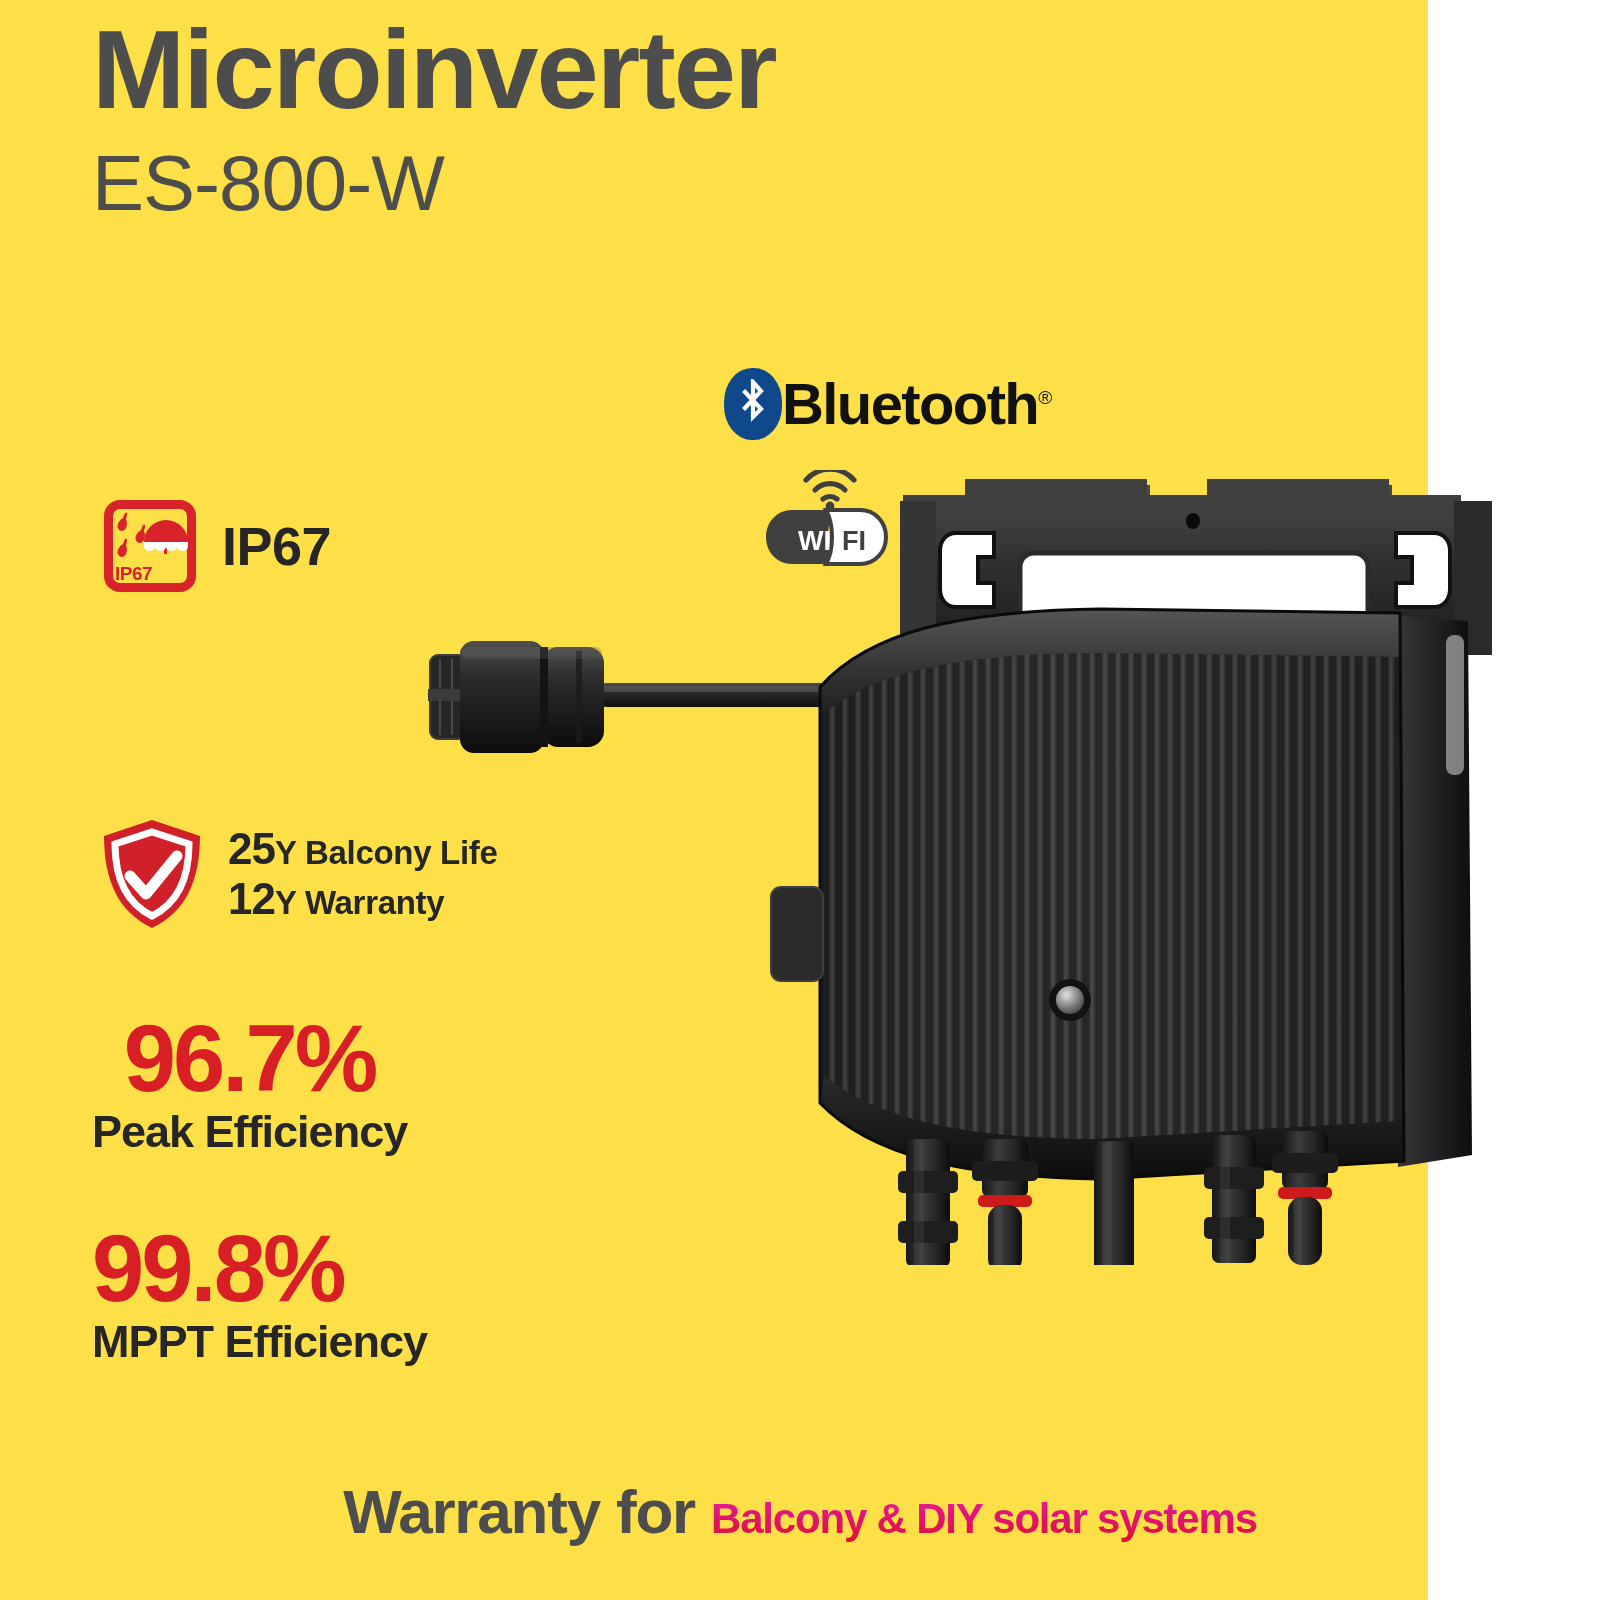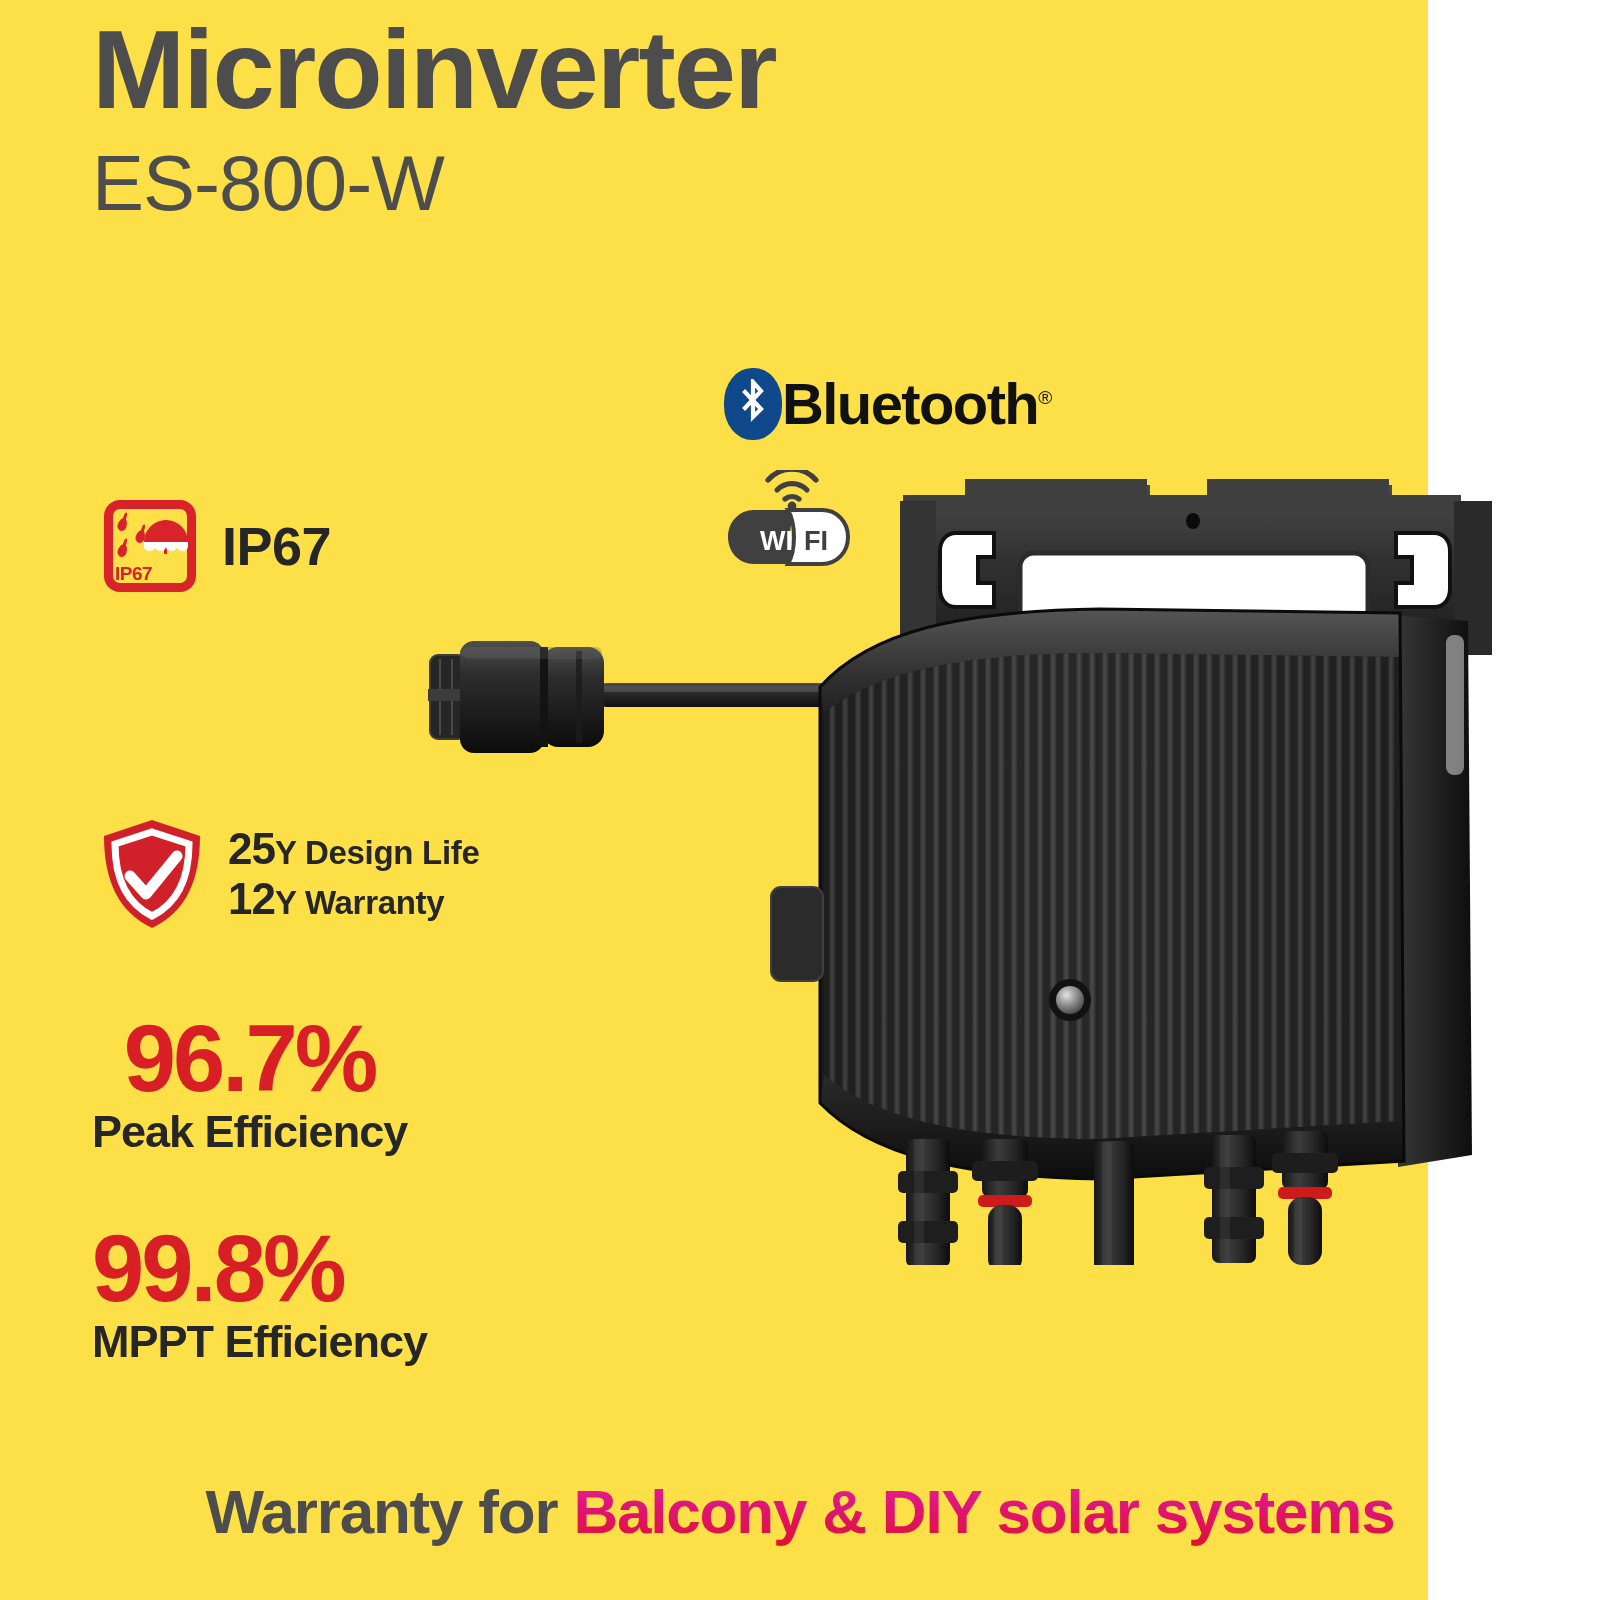--- a/index.html
+++ b/index.html
@@ -43,31 +43,31 @@
   #eff2{left:92px;top:1222px;}
 
   
   .bt{position:absolute;left:724px;top:368px;display:flex;align-items:center;gap:0;}
   .bt-mark{width:58px;height:72px;background:#10488c;border-radius:28px/34px;position:relative;}
   .bt-mark svg{position:absolute;left:13px;top:11px;}
   .bt-word{font-size:58px;font-weight:bold;color:#111;letter-spacing:-1.6px;line-height:1;position:relative;}
   .bt-reg{font-size:19px;vertical-align:super;font-weight:normal;}
 
   
-  .wifi{position:absolute;left:726px;top:470px;width:130px;height:96px;}
+  .wifi{position:absolute;left:764px;top:470px;width:130px;height:96px;}
   .wifi-arcs{position:absolute;left:38px;top:0;width:56px;height:40px;}
   .wifi-logo{position:absolute;left:0;top:38px;width:124px;height:58px;}
 
   
   .product{position:absolute;left:400px;top:455px;width:1120px;height:810px;}
 
   
   .tagline{position:absolute;left:0;top:1476px;width:1600px;text-align:center;white-space:nowrap;}
   .tag-a{font-size:62px;font-weight:bold;color:#4d4d4d;letter-spacing:-1.2px;}
-  .tag-b{font-size:62px;font-weight:bold;letter-spacing:-1.2px;
+  .tag-b{font-size:42px;font-weight:bold;letter-spacing:-1.2px;
       background:linear-gradient(180deg,#e6219b 0%,#e0147a 42%,#e0112f 100%);
       -webkit-background-clip:text;background-clip:text;color:transparent;-webkit-text-fill-color:transparent;}
 </style>
 </head>
 <body>
 
 <div class="stage">
 
   <div class="title-block">
     <div class="title-main">Microinverter</div>
@@ -95,21 +95,21 @@
   <div class="warranty-row">
     <div class="shield">
       <svg viewBox="0 0 104 112">
         <path d="M52 2 L100 18 C100 62 86 94 52 110 C18 94 4 62 4 18 Z" fill="#d0202a"></path>
         <path d="M52 14 L89 26 C89 60 78 85 52 98 C26 85 15 60 15 26 Z" fill="none" stroke="#ffffff" stroke-width="7"></path>
         <path d="M30 58 L46 76 L77 38" fill="none" stroke="#ffffff" stroke-width="11" stroke-linecap="round" stroke-linejoin="round"></path>
       </svg>
     </div>
     <div class="warranty-text">
       <div class="wline">
-        <span class="wnum">25</span><span class="wrest">Y</span><span class="wrest"> Design Life</span>
+        <span class="wnum">25</span><span class="wrest">Y</span><span class="wrest"> Balcony Life</span>
       </div>
       <div class="wline">
         <span class="wnum">12</span><span class="wrest">Y</span><span class="wrest"> Warranty</span>
       </div>
     </div>
   </div>
 
   <div class="eff" id="eff1">
     <div class="eff-num">96.7%</div>
     <div class="eff-cap">Peak Efficiency</div>

